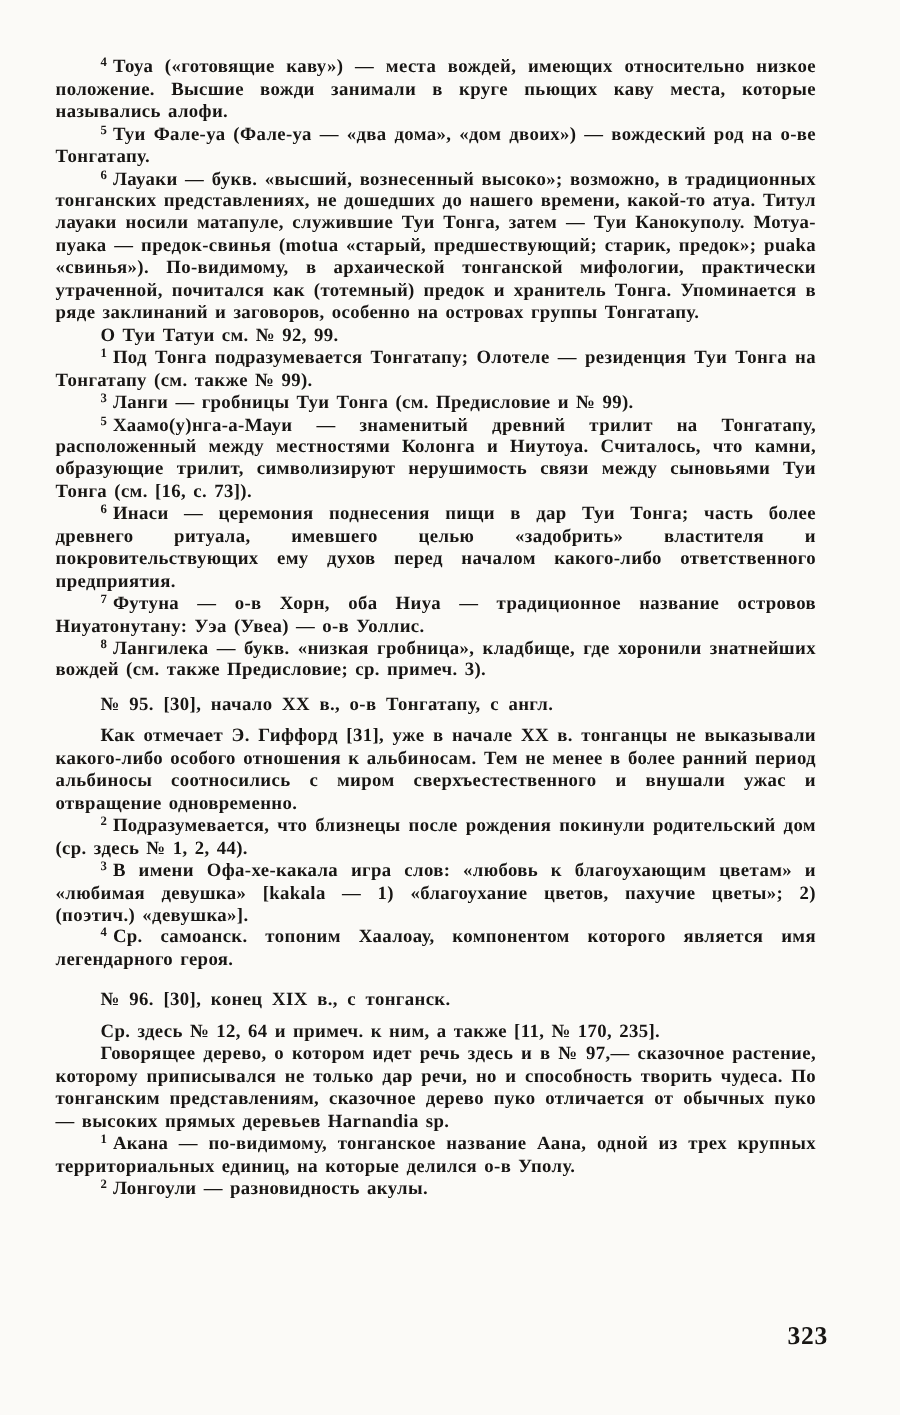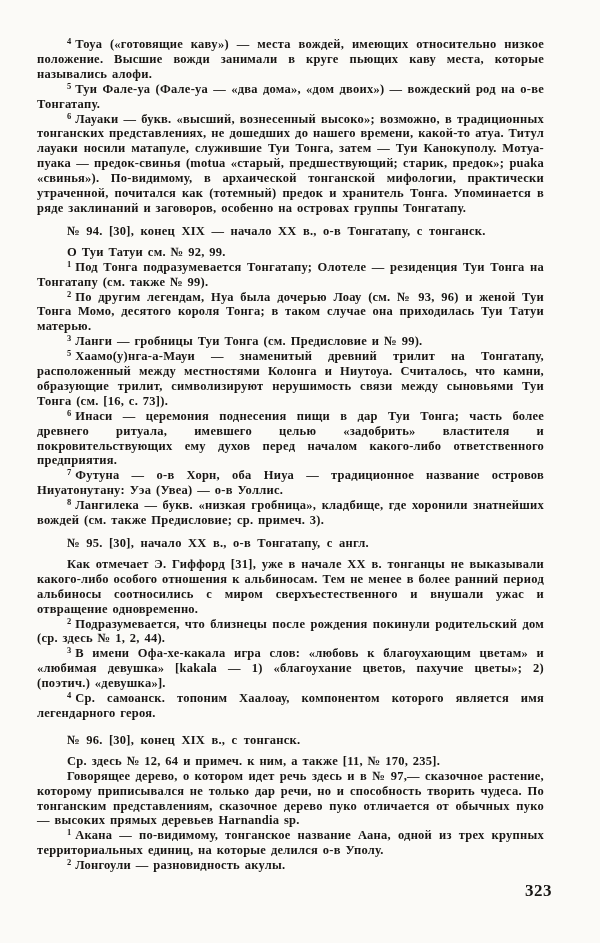--- a/index.html
+++ b/index.html
@@ -57,27 +57,25 @@
 <body>
 
 <div class="page">
 
   <p class="para"><sup class="fn">4</sup><span>Тоуа («готовящие каву») — места вождей, имеющих относительно низкое положение. Высшие вожди занимали в круге пьющих каву места, которые назывались алофи.</span></p>
 
   <p class="para"><sup class="fn">5</sup><span>Туи Фале-уа (Фале-уа — «два дома», «дом двоих») — вождеский род на о-ве Тонгатапу.</span></p>
 
   <p class="para"><sup class="fn">6</sup><span>Лауаки — букв. «высший, вознесенный высоко»; возможно, в традиционных тонганских представлениях, не дошедших до нашего времени, какой-то атуа. Титул лауаки носили матапуле, служившие Туи Тонга, затем — Туи Канокуполу. Мотуа-пуака — предок-свинья (motua «старый, предшествующий; старик, предок»; puaka «свинья»). По-видимому, в архаической тонганской мифологии, практически утраченной, почитался как (тотемный) предок и хранитель Тонга. Упоминается в ряде заклинаний и заговоров, особенно на островах группы Тонгатапу.</span></p>
 
-  <p class="heading">№ 94. [30], конец XIX — начало XX в., о-в Тонгатапу, с тонганск.</p>
 
   <p class="para"><span>О Туи Татуи см. № 92, 99.</span></p>
 
   <p class="para"><sup class="fn">1</sup><span>Под Тонга подразумевается Тонгатапу; Олотеле — резиденция Туи Тонга на Тонгатапу (см. также № 99).</span></p>
 
-  <p class="para"><sup class="fn">2</sup><span>По другим легендам, Нуа была дочерью Лоау (см. № 93, 96) и женой Туи Тонга Момо, десятого короля Тонга; в таком случае она приходилась Туи Татуи матерью.</span></p>
 
   <p class="para"><sup class="fn">3</sup><span>Ланги — гробницы Туи Тонга (см. Предисловие и № 99).</span></p>
 
 
   <p class="para"><sup class="fn">5</sup><span>Хаамо(у)нга-а-Мауи — знаменитый древний трилит на Тонгатапу, расположенный между местностями Колонга и Ниутоуа. Считалось, что камни, образующие трилит, символизируют нерушимость связи между сыновьями Туи Тонга (см. [16, с. 73]).</span></p>
 
   <p class="para"><sup class="fn">6</sup><span>Инаси — церемония поднесения пищи в дар Туи Тонга; часть более древнего ритуала, имевшего целью «задобрить» властителя и покровительствующих ему духов перед началом какого-либо ответственного предприятия.</span></p>
 
   <p class="para"><sup class="fn">7</sup><span>Футуна — о-в Хорн, оба Ниуа — традиционное название островов Ниуатонутану: Уэа (Увеа) — о-в Уоллис.</span></p>
 

